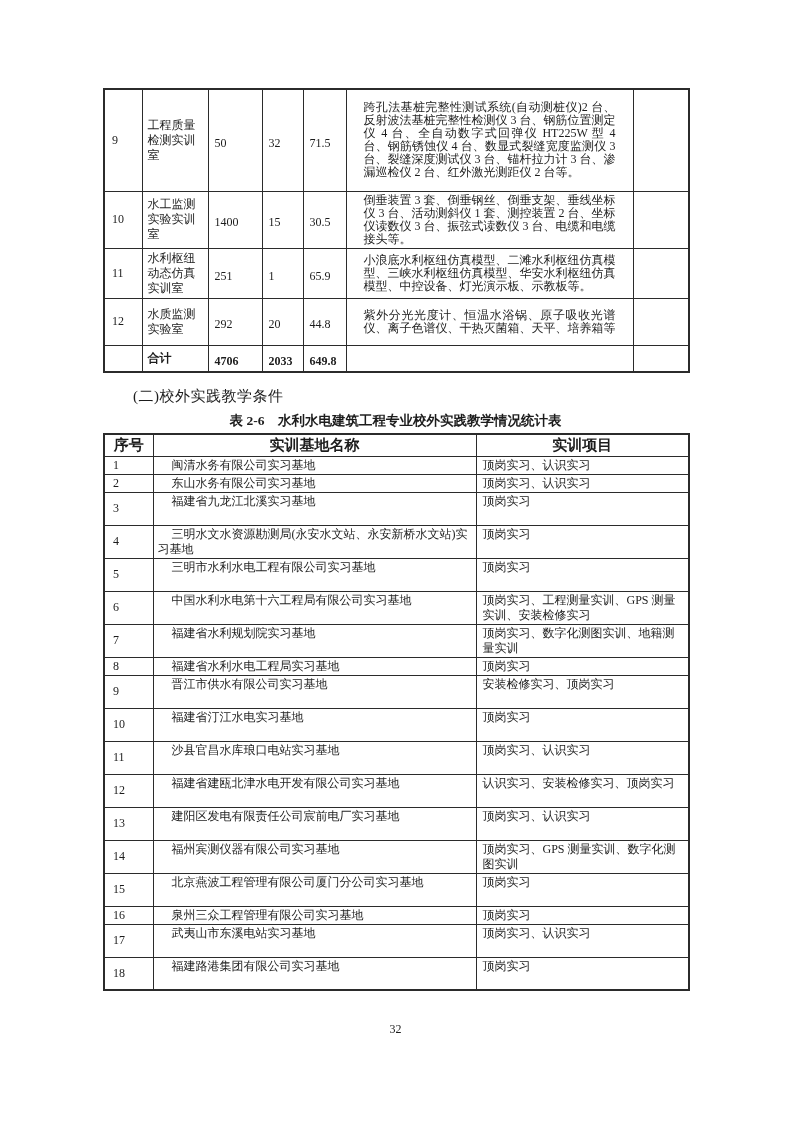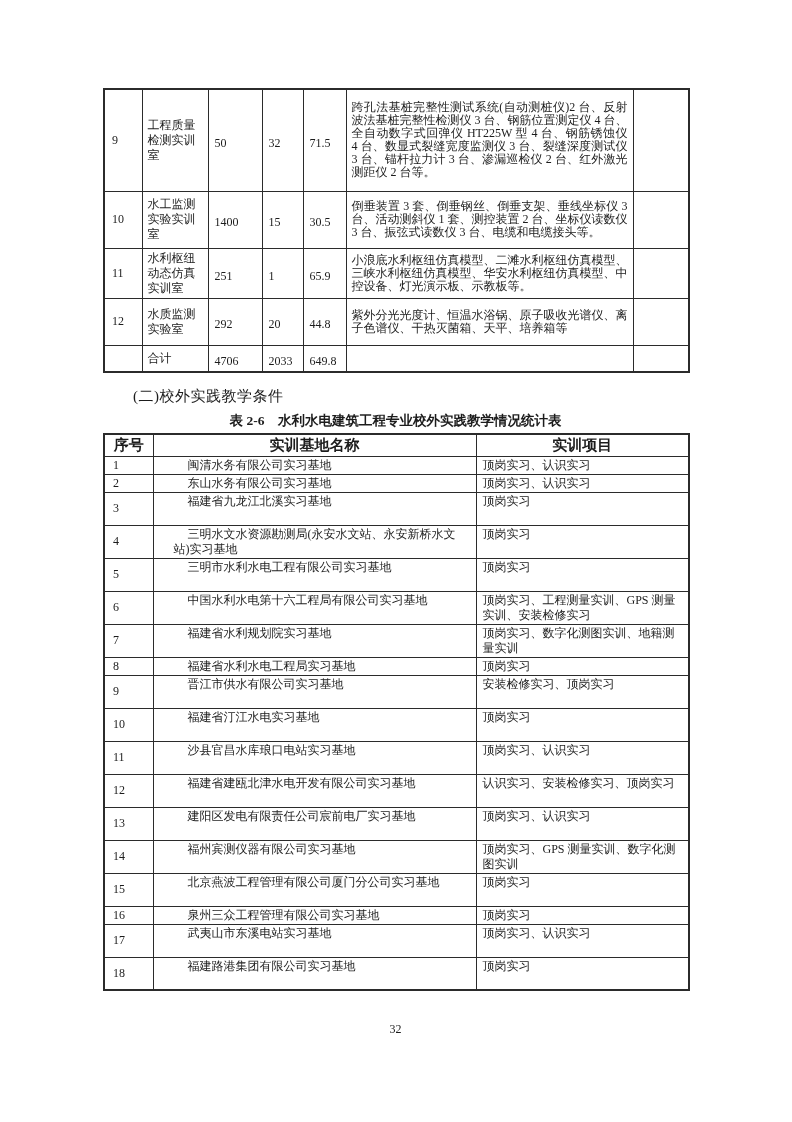--- a/index.html
+++ b/index.html
@@ -14,45 +14,45 @@
   }
   table{border-collapse:collapse;table-layout:fixed;width:585px;border:2px solid #2b2b2b;}
   td,th{border:1px solid #2b2b2b;box-sizing:border-box;overflow:hidden;}
 
   
   .tbl-equip td{font-size:12px;line-height:15px;vertical-align:middle;}
   .tbl-equip .c-no{padding:2px 2px 2px 7px;}
   .tbl-equip .c-name{padding:2px 3px 2px 5px;}
   .tbl-equip .c-v{padding:8px 2px 2px 6px;}
   .tbl-equip .c-desc{
-    padding:2px 5px;text-align:justify;
+    padding:2px 17px;text-align:justify;
     font-size:12px;line-height:13px;
   }
   .tbl-equip .h102{height:102px;}
   .tbl-equip .h57{height:57px;}
   .tbl-equip .h48{height:48px;}
   .tbl-equip .h47{height:47px;}
-  .tbl-equip .h30{height:14px;}
+  .tbl-equip .h30{height:14px;font-weight:bold;}
 
   
   .section-heading{
     margin:14px 0 0 30px;font-size:15px;letter-spacing:0.5px;
   }
   .table-title{
     margin:6px 0 3px 0;text-align:center;font-weight:bold;font-size:13.5px;
   }
 
   
   .tbl-practice th{
     font-size:15px;font-weight:bold;text-align:center;
     height:20px;padding:1px 2px;
   }
   .tbl-practice td{font-size:12px;line-height:15px;}
   .tbl-practice .c-no{vertical-align:middle;padding:1px 2px 1px 8px;}
-  .tbl-practice .c-name{vertical-align:top;padding:1px 20px;text-indent:14px;}
+  .tbl-practice .c-name{vertical-align:top;padding:1px 4px;text-indent:14px;}
   .tbl-practice .c-proj{vertical-align:top;padding:1px 6px;}
   .tbl-practice tr.short{height:18px;}
   .tbl-practice tr.tall{height:33px;}
 
   .page-number{
     text-align:center;margin-top:31px;font-size:12px;
   }
 </style>
 </head>
 <body>

